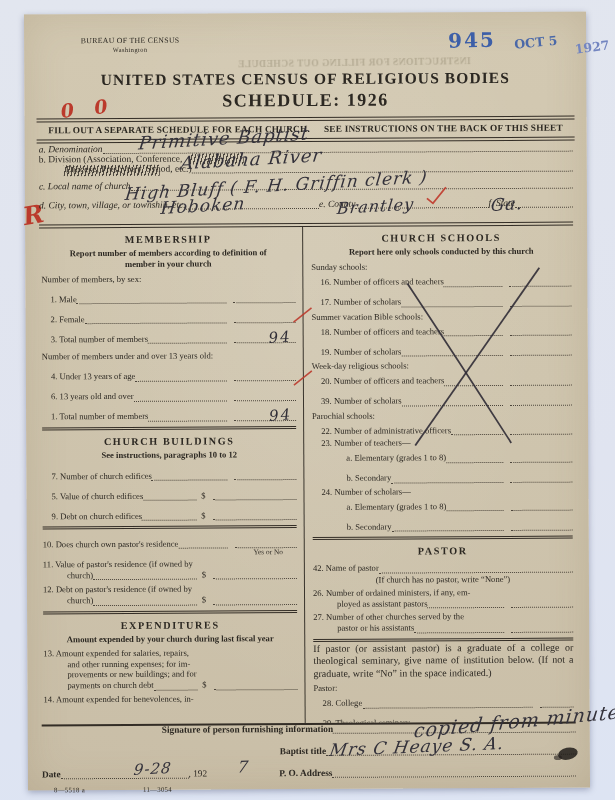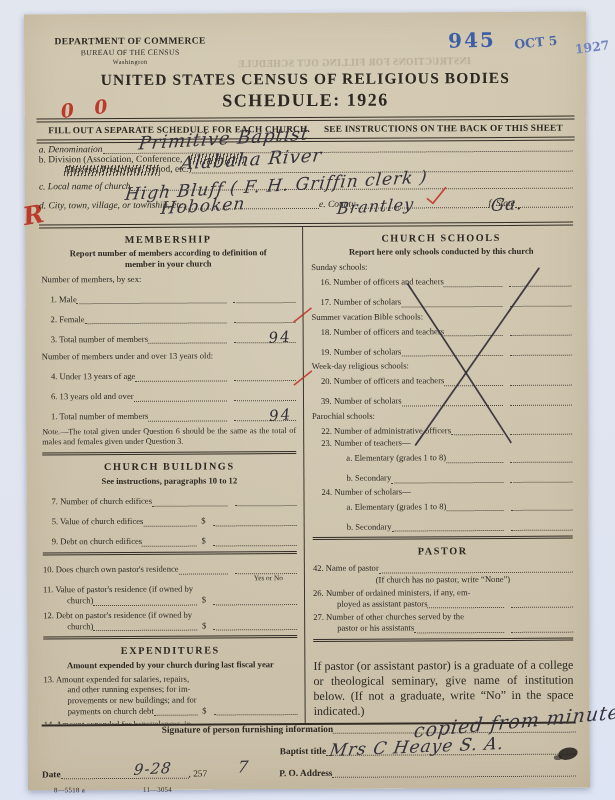--- a/index.html
+++ b/index.html
@@ -69,39 +69,38 @@
   .ind3{margin-left:34px;}
   .ans{flex:0 0 62px;border-bottom:1.2px dotted #4d463c;height:10px;margin-left:7px;position:relative;}
   .ans.money{flex:0 0 84px;}
   .dol{margin-left:5px;}
   .note{font-size:8.2px;text-align:justify;margin-top:5px;line-height:1.25;}
   .rule{border-top:3px double #332d26;margin:5px 0 0;}
   .yesno{text-align:right;font-size:7.3px;margin-top:0;padding-right:14px;}
   .cont{margin-top:1px;}
   .hw-num{position:absolute;right:4px;bottom:-4px;font-family:"DejaVu Serif",serif;font-style:italic;
     font-size:15px;color:#2f2d36;transform:rotate(-4deg);letter-spacing:2px;}
-  .gradnote{font-size:12px;text-align:justify;margin-top:17px;line-height:1.25;}
+  .gradnote{font-size:10px;text-align:justify;margin-top:1px;line-height:1.25;}
   .plabel{margin-top:3px;}
   
   .footer{position:absolute;left:14px;right:14px;top:708px;font-size:9.3px;}
   .frow2{display:flex;align-items:flex-end;position:absolute;left:0;right:0;}
   .bold{font-weight:bold;}
   .formnos{position:absolute;top:64px;left:0;font-size:6.8px;letter-spacing:.3px;}
   .formnos span{margin-right:46px;margin-left:12px;}
   svg.overlay{position:absolute;left:0;top:0;pointer-events:none;}
 </style>
 </head>
 <body>
 
 <div class="paper">
 
   <div class="ghost">INSTRUCTIONS FOR FILLING OUT SCHEDULE</div>
 
   <div class="agency">
-    <div class="l1">DEPARTMENT OF COMMERCE</div>
     <div class="l2">BUREAU OF THE CENSUS</div>
     <div class="l3">Washington</div>
   </div>
 
   <div class="stamp">
     <span class="num">945</span>
     <span class="md">OCT 5</span>
     <span class="yr">1927</span>
   </div>
 
@@ -187,21 +186,20 @@
           <span class="dots"></span>
           <span class="ans"></span>
         </div>
       <div class="q sp">
           <span class="lbl ind1">1. Total number of members</span>
           <span class="dots"></span>
           <span class="ans">
             <span class="hw-num">94</span>
           </span>
         </div>
-      <div class="note">Note.—The total given under Question 6 should be the same as the total of males and females given under Question 3.</div>
 
       <div class="rule"></div>
       <div class="sec-h">CHURCH BUILDINGS</div>
       <div class="sec-sub">See instructions, paragraphs 10 to 12</div>
       <div class="q sp">
           <span class="lbl ind1">7. Number of church edifices</span>
           <span class="dots"></span>
           <span class="ans"></span>
         </div>
       <div class="q sp">
@@ -375,21 +373,21 @@
       <span class="bold">Signature of person furnishing information</span>
         <span class="dots"></span>
     </div>
     <div class="frow2" style="top:24px;left:238px;">
       <span class="bold">Baptist title</span>
         <span class="dots"></span>
     </div>
     <div class="frow2" style="top:46px;">
       <span class="bold">Date</span>
         <span class="dots" style="flex:0 0 128px;"></span>
-      <span>, 257</span>
+      <span>, 192</span>
       <span style="width:26px;"></span>
       <span class="bold" style="margin-left:46px;">P. O. Address</span>
         <span class="dots"></span>
     </div>
     <div class="formnos">
       <span>8—5518 a</span><span>11—3054</span>
     </div>
 
     <div class="hw" style="left:372px;top:-10px;font-size:19px;transform:rotate(-5deg) skewX(-12deg);">copied from minute</div>
     <div class="hw" style="left:288px;top:16px;font-size:17px;transform:rotate(-2deg) skewX(-12deg);">Mrs C Heaye S. A.</div>

